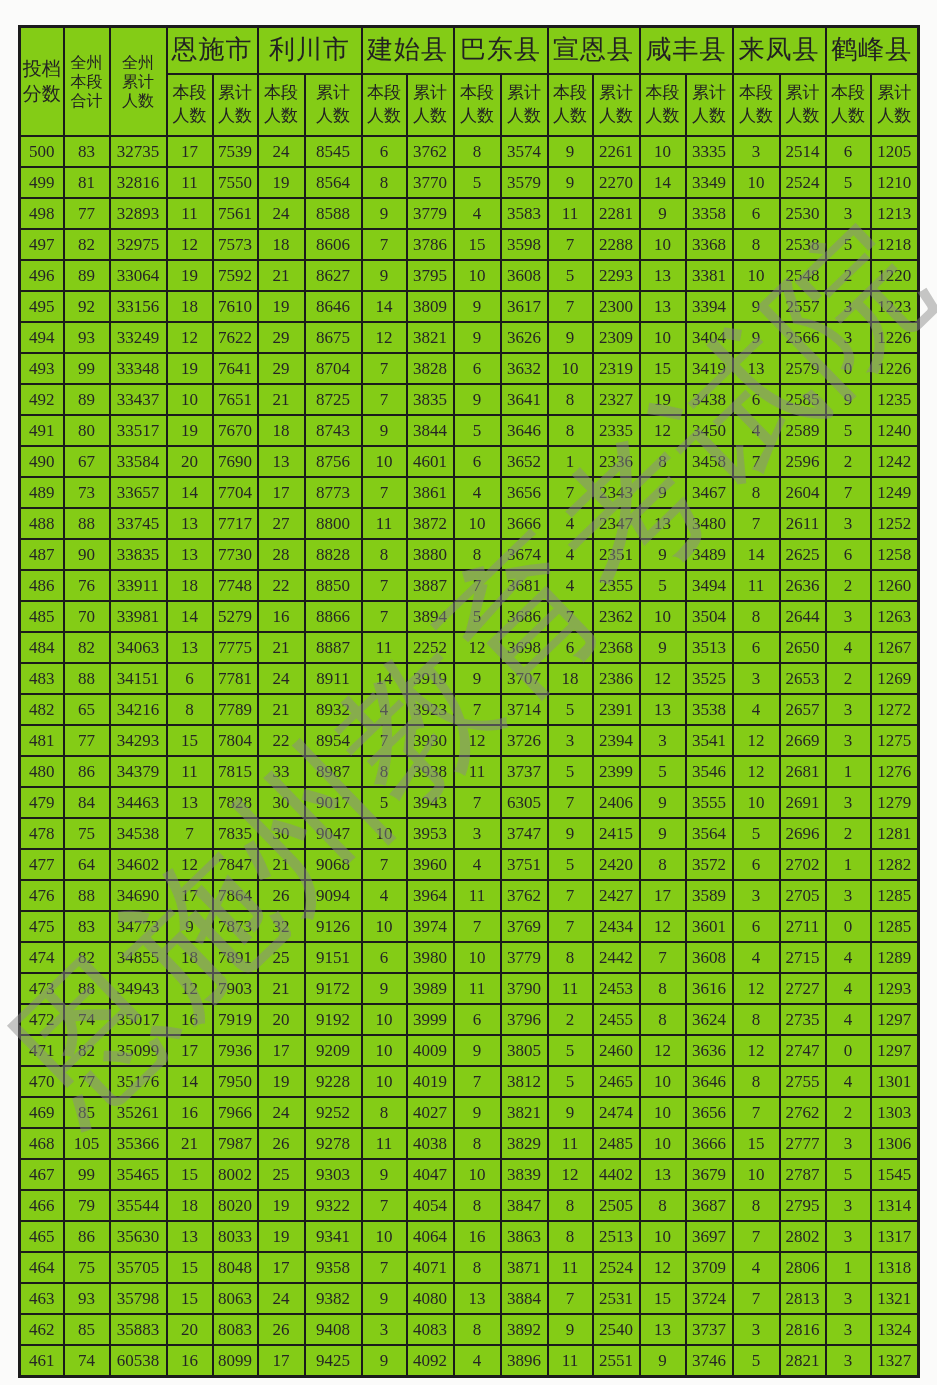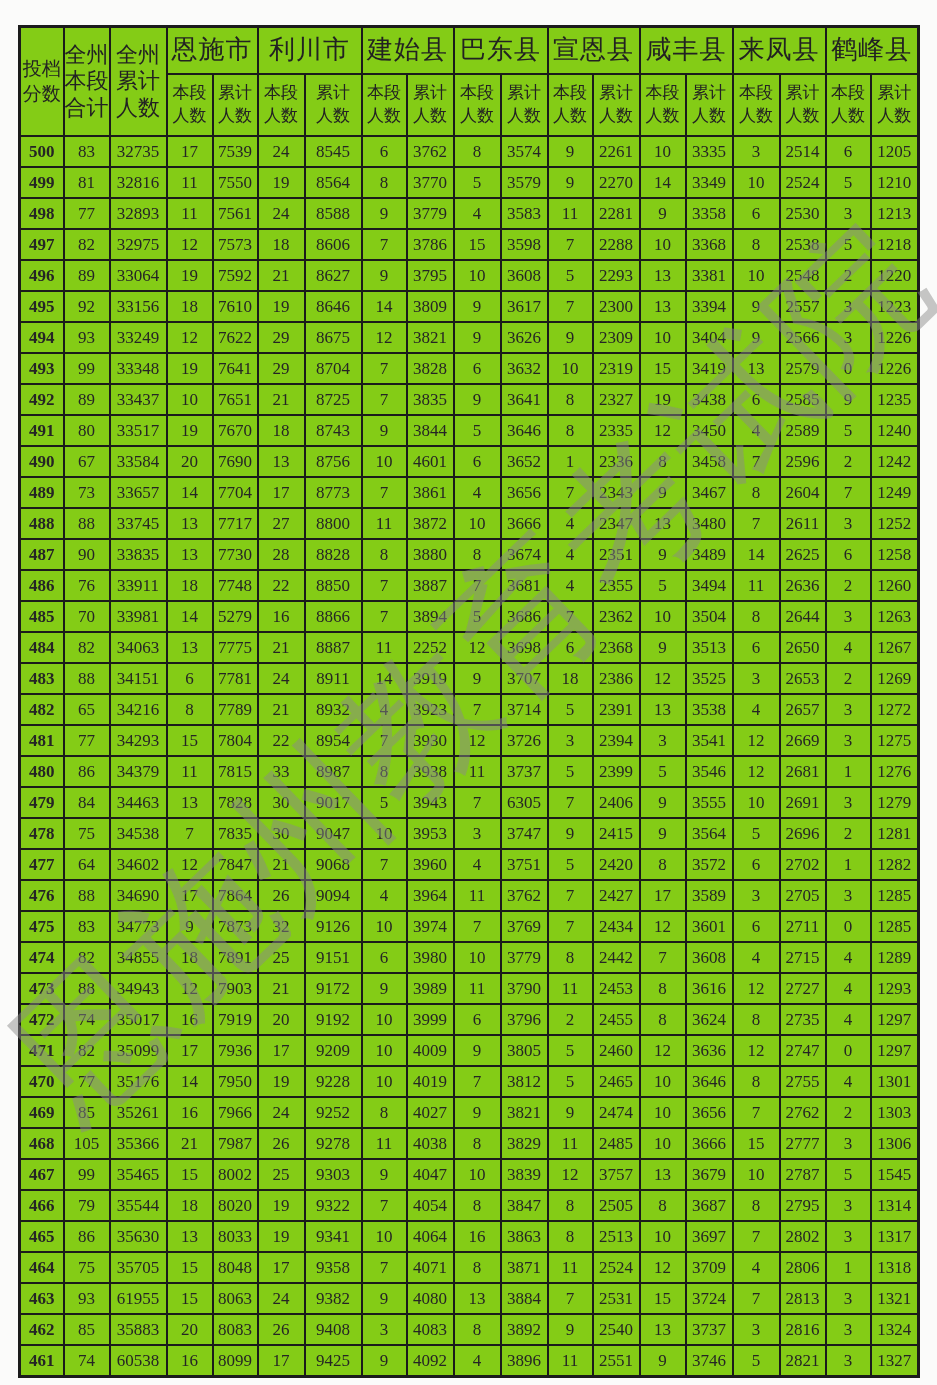--- a/index.html
+++ b/index.html
@@ -28,33 +28,33 @@
   th{
     font-weight:normal;
     color:#222;
     white-space:pre-line;
     text-align:center;
     vertical-align:middle;
     padding:0;
     line-height:1.25;
   }
   th.corner{font-size:19px;line-height:1.3;}
-  th.summary{font-size:22px;line-height:1.2;}
+  th.summary{font-size:16px;line-height:1.2;}
   th.region{font-size:26px;height:45px;letter-spacing:1px;margin-left:29px;}
   th.sub{font-size:17px;height:60px;line-height:1.35;}
   td{
     text-align:center;
     vertical-align:middle;
     height:29px;
     padding:0;
     font-size:17px;
     color:#252525;
     font-family:"Liberation Serif","DejaVu Serif",serif;
   }
-  td[data-name="score-cell"]{font-size:17px;font-weight:bold;}
+  td[data-name="score-cell"]{font-size:17px;}
   .watermark{
     position:absolute;
     left:472px;top:672px;
     transform:translate(-50%,-50%) rotate(-44deg);
     font-size:148px;
     letter-spacing:2px;
     white-space:nowrap;
     color:rgba(138,138,138,0.48);
     pointer-events:none;
     z-index:5;
@@ -843,21 +843,21 @@
           <td data-name="count-cell">35465</td>
           <td data-name="count-cell">15</td>
           <td data-name="count-cell">8002</td>
           <td data-name="count-cell">25</td>
           <td data-name="count-cell">9303</td>
           <td data-name="count-cell">9</td>
           <td data-name="count-cell">4047</td>
           <td data-name="count-cell">10</td>
           <td data-name="count-cell">3839</td>
           <td data-name="count-cell">12</td>
-          <td data-name="count-cell">3757</td>
+          <td data-name="count-cell">4402</td>
           <td data-name="count-cell">13</td>
           <td data-name="count-cell">3679</td>
           <td data-name="count-cell">10</td>
           <td data-name="count-cell">2787</td>
           <td data-name="count-cell">5</td>
           <td data-name="count-cell">1545</td>
         </tr>
         <tr data-name="table-row">
           <td data-name="score-cell">466</td>
           <td data-name="count-cell">79</td>
@@ -917,21 +917,21 @@
           <td data-name="count-cell">12</td>
           <td data-name="count-cell">3709</td>
           <td data-name="count-cell">4</td>
           <td data-name="count-cell">2806</td>
           <td data-name="count-cell">1</td>
           <td data-name="count-cell">1318</td>
         </tr>
         <tr data-name="table-row">
           <td data-name="score-cell">463</td>
           <td data-name="count-cell">93</td>
-          <td data-name="count-cell">61955</td>
+          <td data-name="count-cell">35798</td>
           <td data-name="count-cell">15</td>
           <td data-name="count-cell">8063</td>
           <td data-name="count-cell">24</td>
           <td data-name="count-cell">9382</td>
           <td data-name="count-cell">9</td>
           <td data-name="count-cell">4080</td>
           <td data-name="count-cell">13</td>
           <td data-name="count-cell">3884</td>
           <td data-name="count-cell">7</td>
           <td data-name="count-cell">2531</td>

